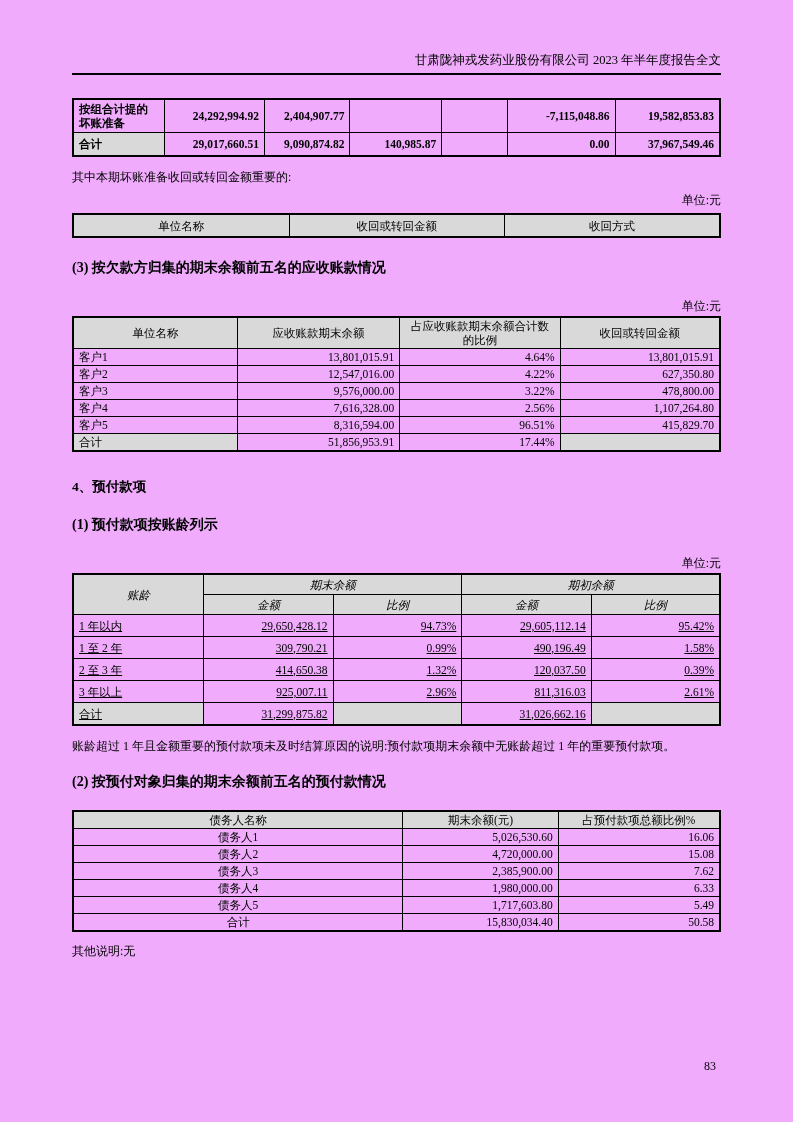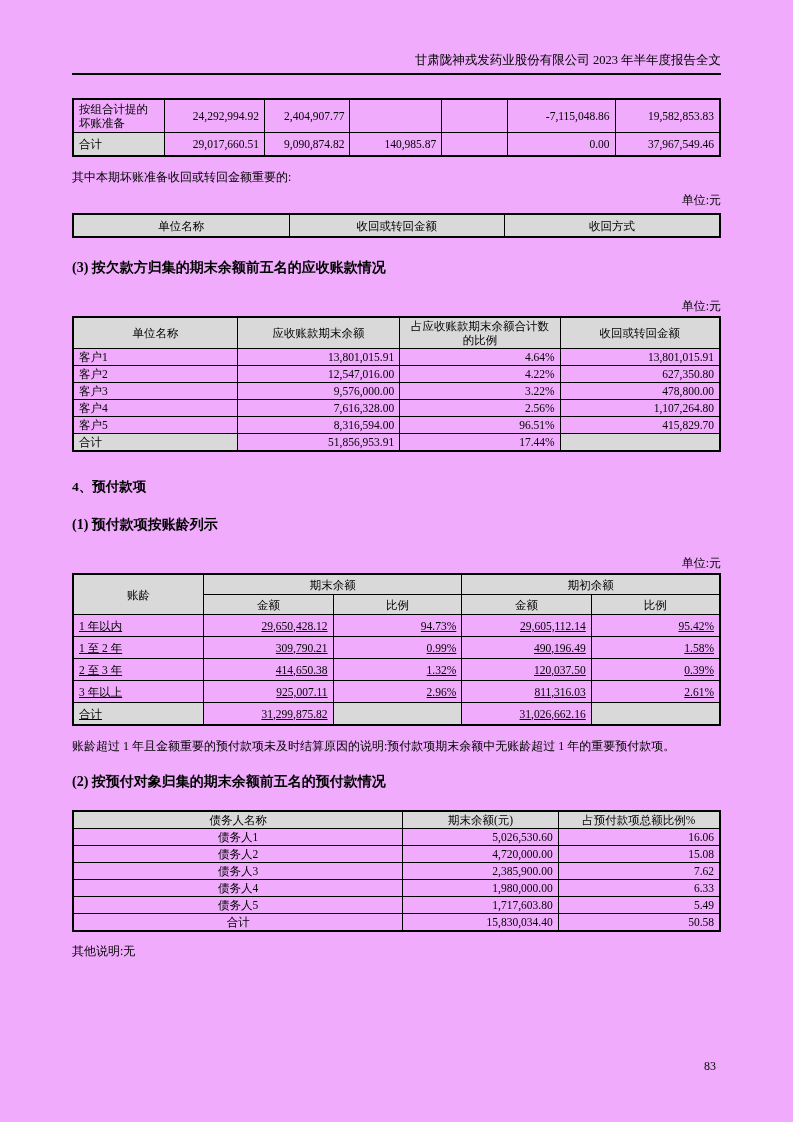--- a/index.html
+++ b/index.html
@@ -39,30 +39,30 @@
     vertical-align:middle;
     line-height:14px;
     overflow:hidden;
     word-break:break-all;
   }
   th{background:#d9d9d9;font-weight:normal;text-align:center;}
   td.lbl{text-align:left;}
   td.num{text-align:right;}
   td.ctr{text-align:center;}
   .shade{background:#d9d9d9;}
-  .t1{margin-top:23px;}
+  .t1{margin-top:23px;font-weight:bold;}
   .t1 tr.r1 td{height:30px;}
   .t1 tr.r2 td{height:20px;}
   .t2{margin-top:6px;}
   .t2 th{height:19px;}
   .t3{margin-top:3px;}
   .t3 th{height:15px;}
   .t3 td{height:14px;}
   .t4{margin-top:3px;}
-  .t4 th{height:17px;}
+  .t4 th{height:17px;font-style:italic;}
   .t4 td{height:19px;text-decoration:underline;}
   .t5{margin-top:20px;}
   .t5 th{height:14px;}
   .t5 td{height:13px;}
   .page-number{
     position:absolute;
     right:77px;bottom:48px;
     font-size:12px;
   }
 </style>

